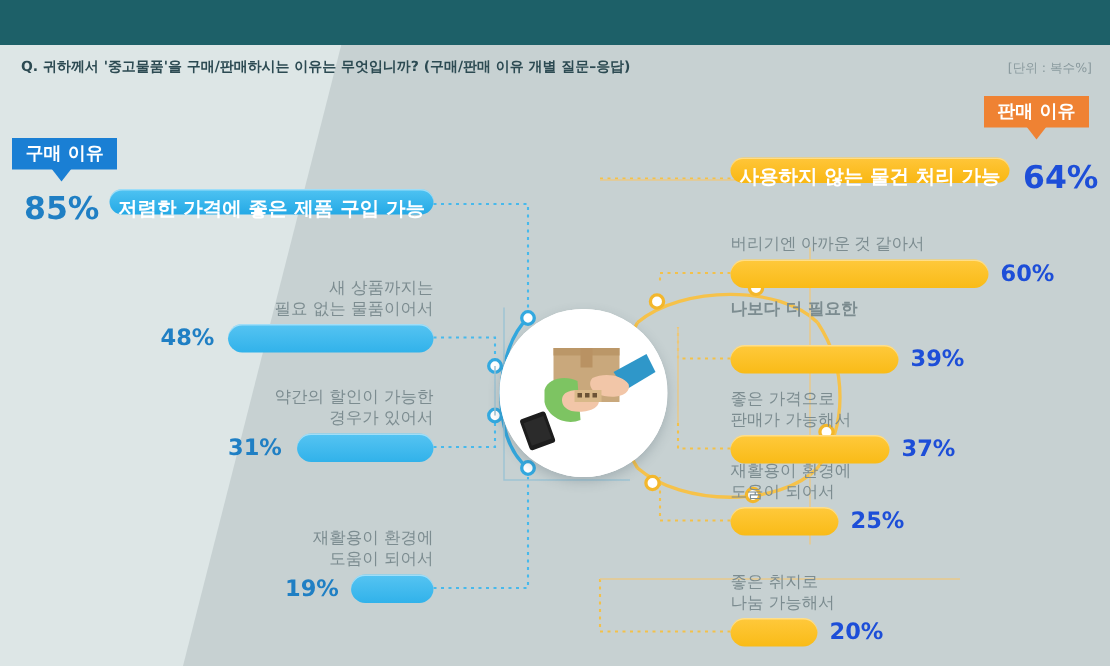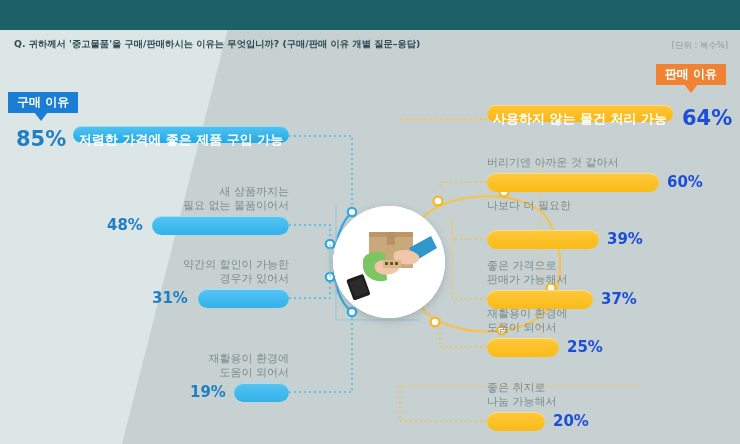--- a/index.html
+++ b/index.html
@@ -234,29 +234,29 @@
   </div>
 
   <div class="row right top" id="row-sell-0" style="left:487px;top:105px;width:253px;">
     <div class="bar orange" style="left:0;top:0;width:186px;">
       <div class="inbar">사용하지 않는 물건 처리 가능</div>
     </div>
     <div class="pct orange" style="left:195px;top:0;">64%</div>
   </div>
 
   <div class="row right" id="row-sell-1" style="left:487px;top:156px;width:253px;">
-    <div class="lbl" style="top:0;">
+    <div class="lbl" style="top:0;font-family:Liberation Serif, serif;">
       <span>버리기엔 아까운 것 같아서</span>
     </div>
     <div class="bar orange" style="left:0;top:17px;width:172px;"></div>
     <div class="pct orange" style="left:180px;top:17px;">60%</div>
   </div>
 
   <div class="row right" id="row-sell-2" style="left:487px;top:199px;width:253px;">
-    <div class="lbl" style="top:0;">
+    <div class="lbl" style="top:0;font-weight:bold;">
       <span>나보다 더 필요한</span><br>
     </div>
     <div class="bar orange" style="left:0;top:31px;width:112px;"></div>
     <div class="pct orange" style="left:120px;top:31px;">39%</div>
   </div>
 
   <div class="row right" id="row-sell-3" style="left:487px;top:259px;width:253px;">
     <div class="lbl" style="top:0;">
       <span>좋은 가격으로</span><br>
       <span>판매가 가능해서</span>

